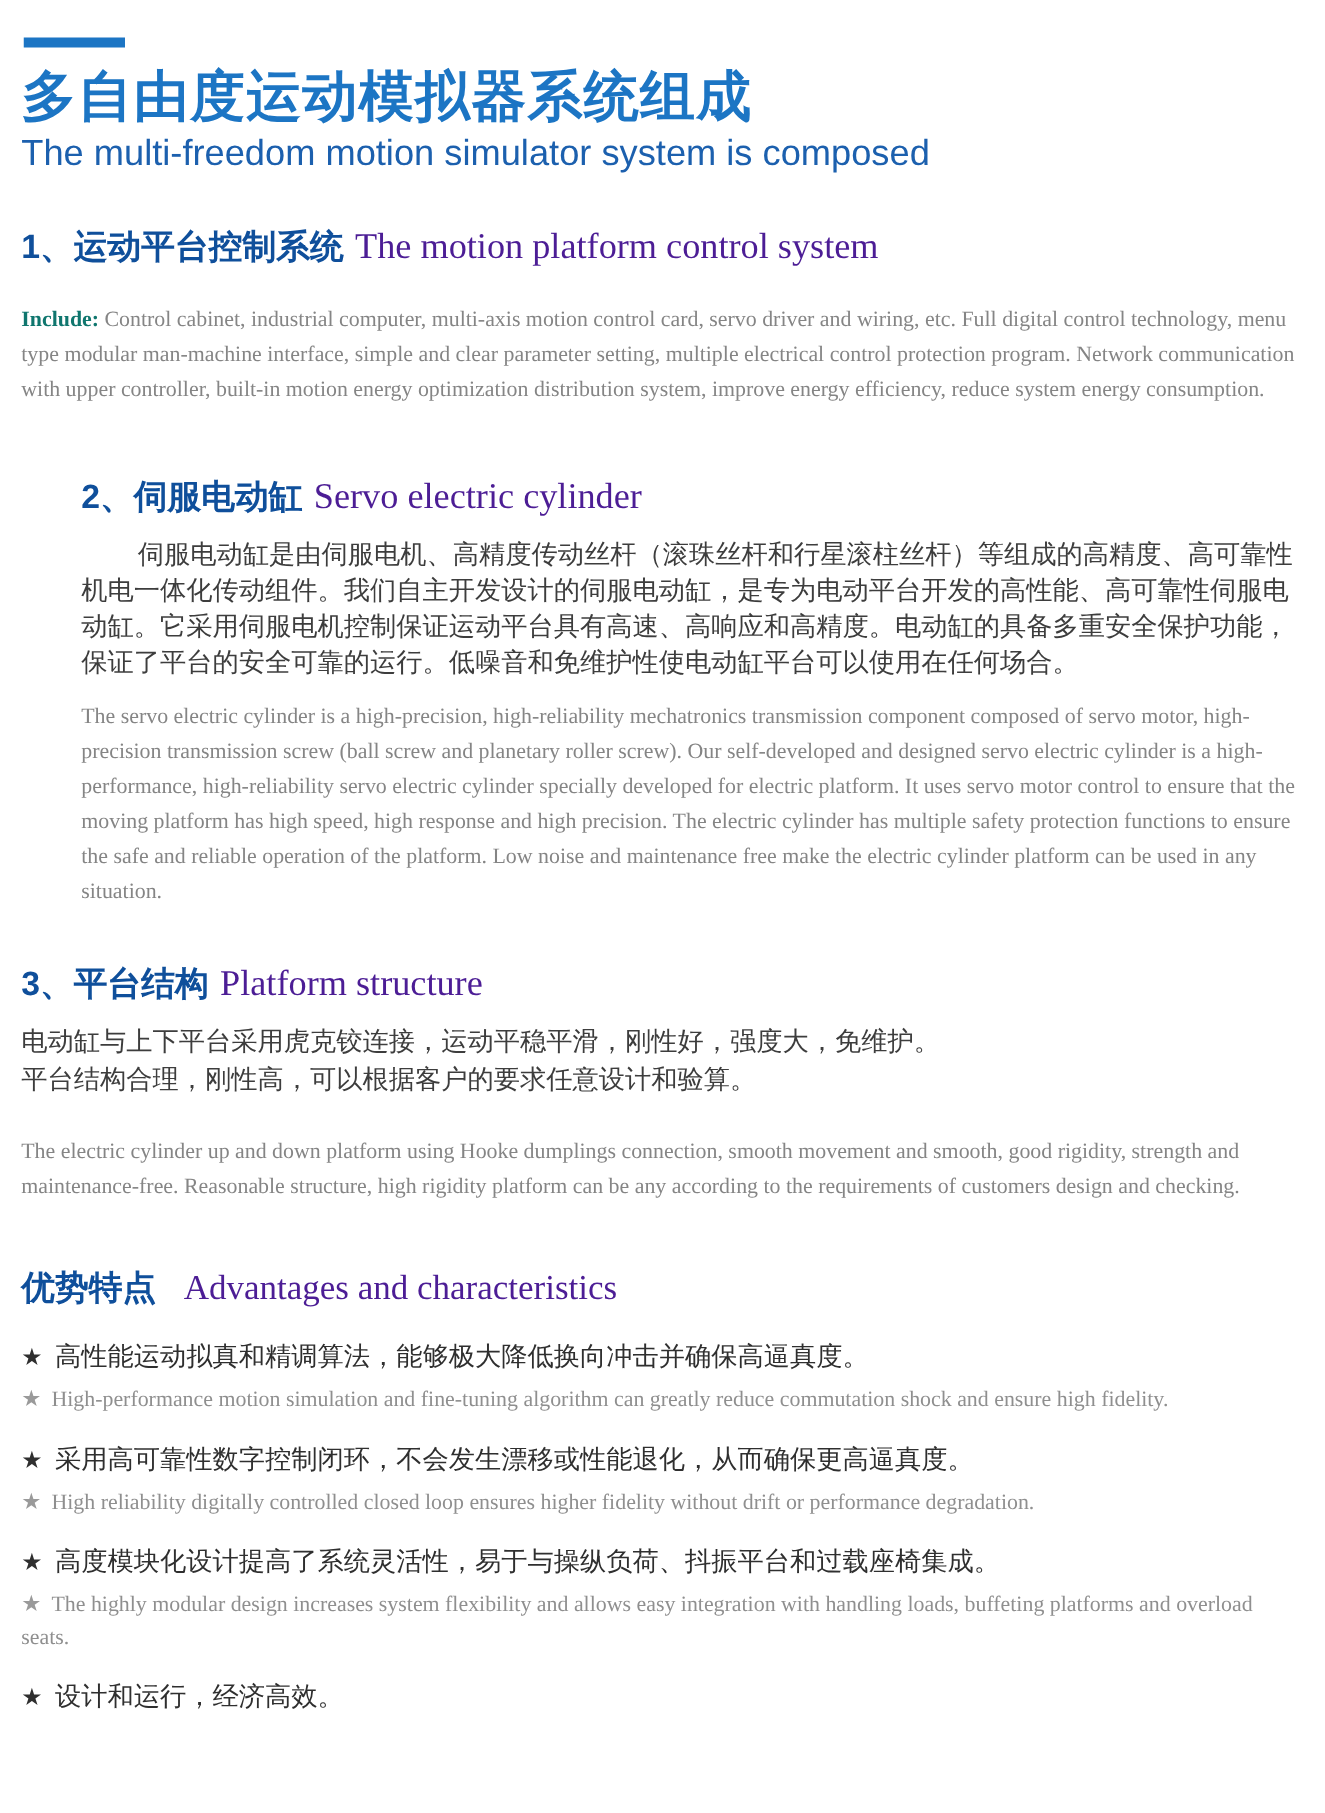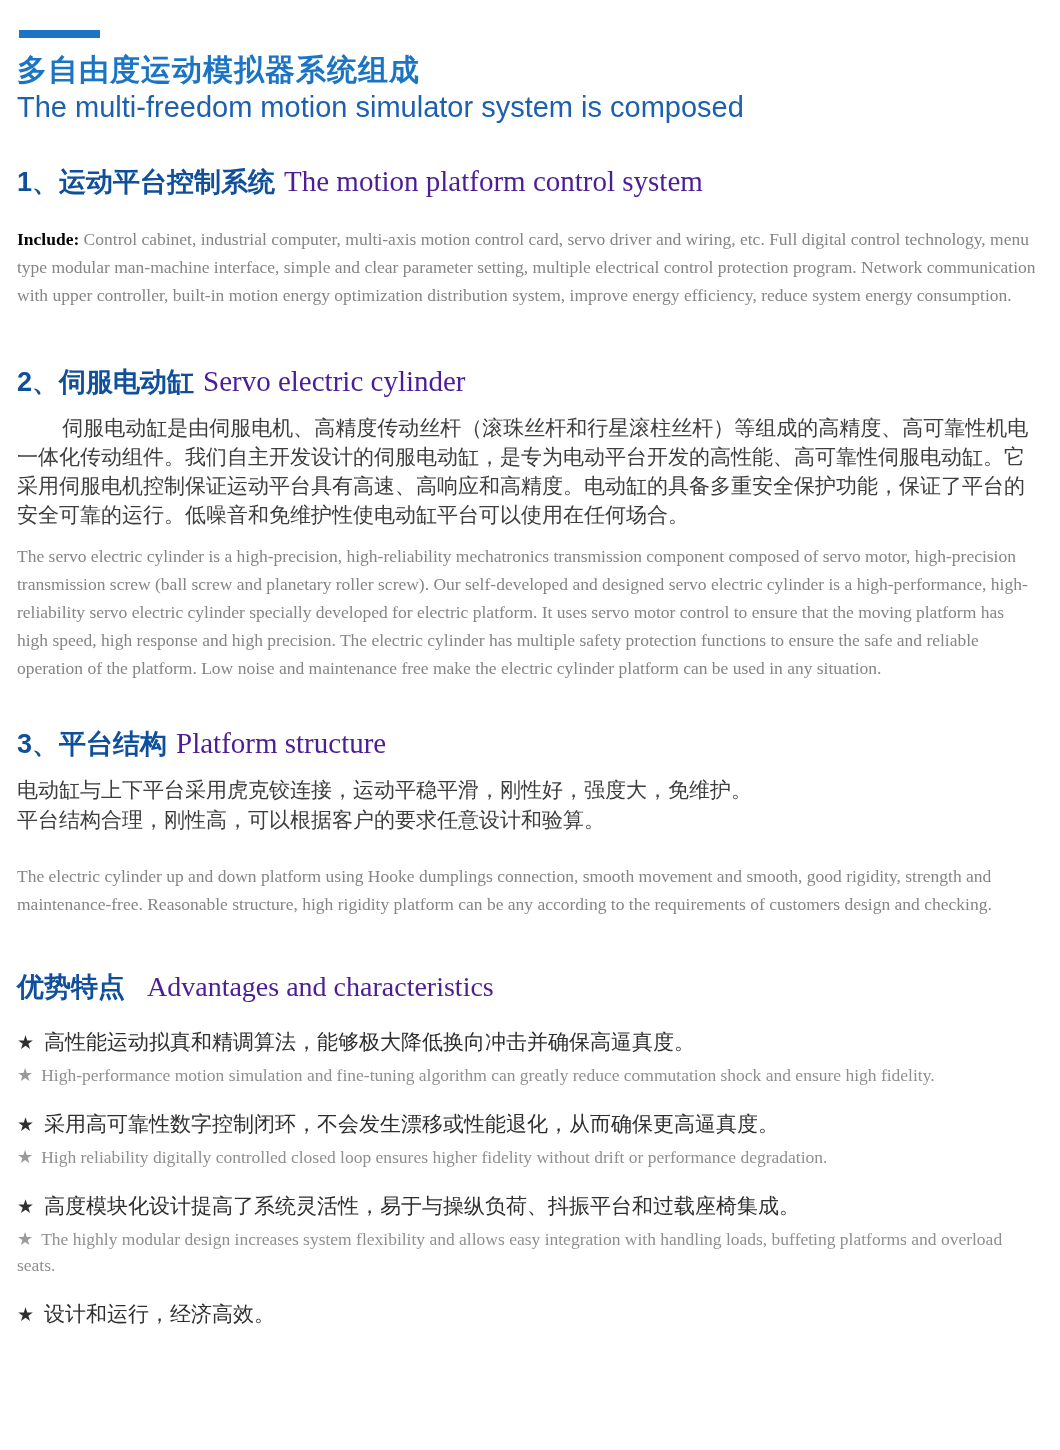--- a/index.html
+++ b/index.html
@@ -11,21 +11,21 @@
   }
   .page { padding: 30px 22px 0 17px; }
 
   .accent-dash {
     width: 81px; height: 8px;
     background: #1c75c4;
     margin-left: 2px;
   }
   .title-cn {
     margin-top: 15px;
-    font-size: 30px; font-weight: bold;
+    font-size: 44px; font-weight: bold;
     color: #1c75c4; letter-spacing: 1px;
     line-height: 1.15;
     font-family: "Liberation Sans", sans-serif;
   }
   .title-en {
     margin-top: 3px;
     font-family: Liberation Sans, sans-serif;
     font-size: 29px; color: #1c60ae;
     line-height: 1.15;
   }
@@ -47,25 +47,25 @@
     line-height: 29px;
   }
   .cn-para.indent { text-indent: 2.15em; }
   .lead-cn { color: #1553a3; font-weight: bold; }
 
   .en-para {
     font-family: "Liberation Serif", serif;
     font-size: 17.5px; color: #858585;
     line-height: 28px;
   }
-  .lead-en { color: #000000; font-weight: bold; }
+  .lead-en { color: #0f766e; font-weight: bold; }
 
   #sec1 { margin-top: 42px; }
   #sec1 .en-para { margin-top: 27px; }
-  #sec2 { margin-top: 57px; }
+  #sec2 { margin-top: 57px; margin-left: 48px; }
   #sec2 .en-para { margin-top: 13px; }
   #sec3 { margin-top: 46px; }
   #sec3 .cn-para { line-height: 30px; }
   #sec3 .en-para { margin-top: 27px; }
 
   .advantages { margin-top: 54px; }
   .adv-heading .h-en { margin-left: 22px; font-size: 28px; }
 
   .bullet { margin-top: 22px; }
   .bullet:first-of-type { margin-top: 26px; }

